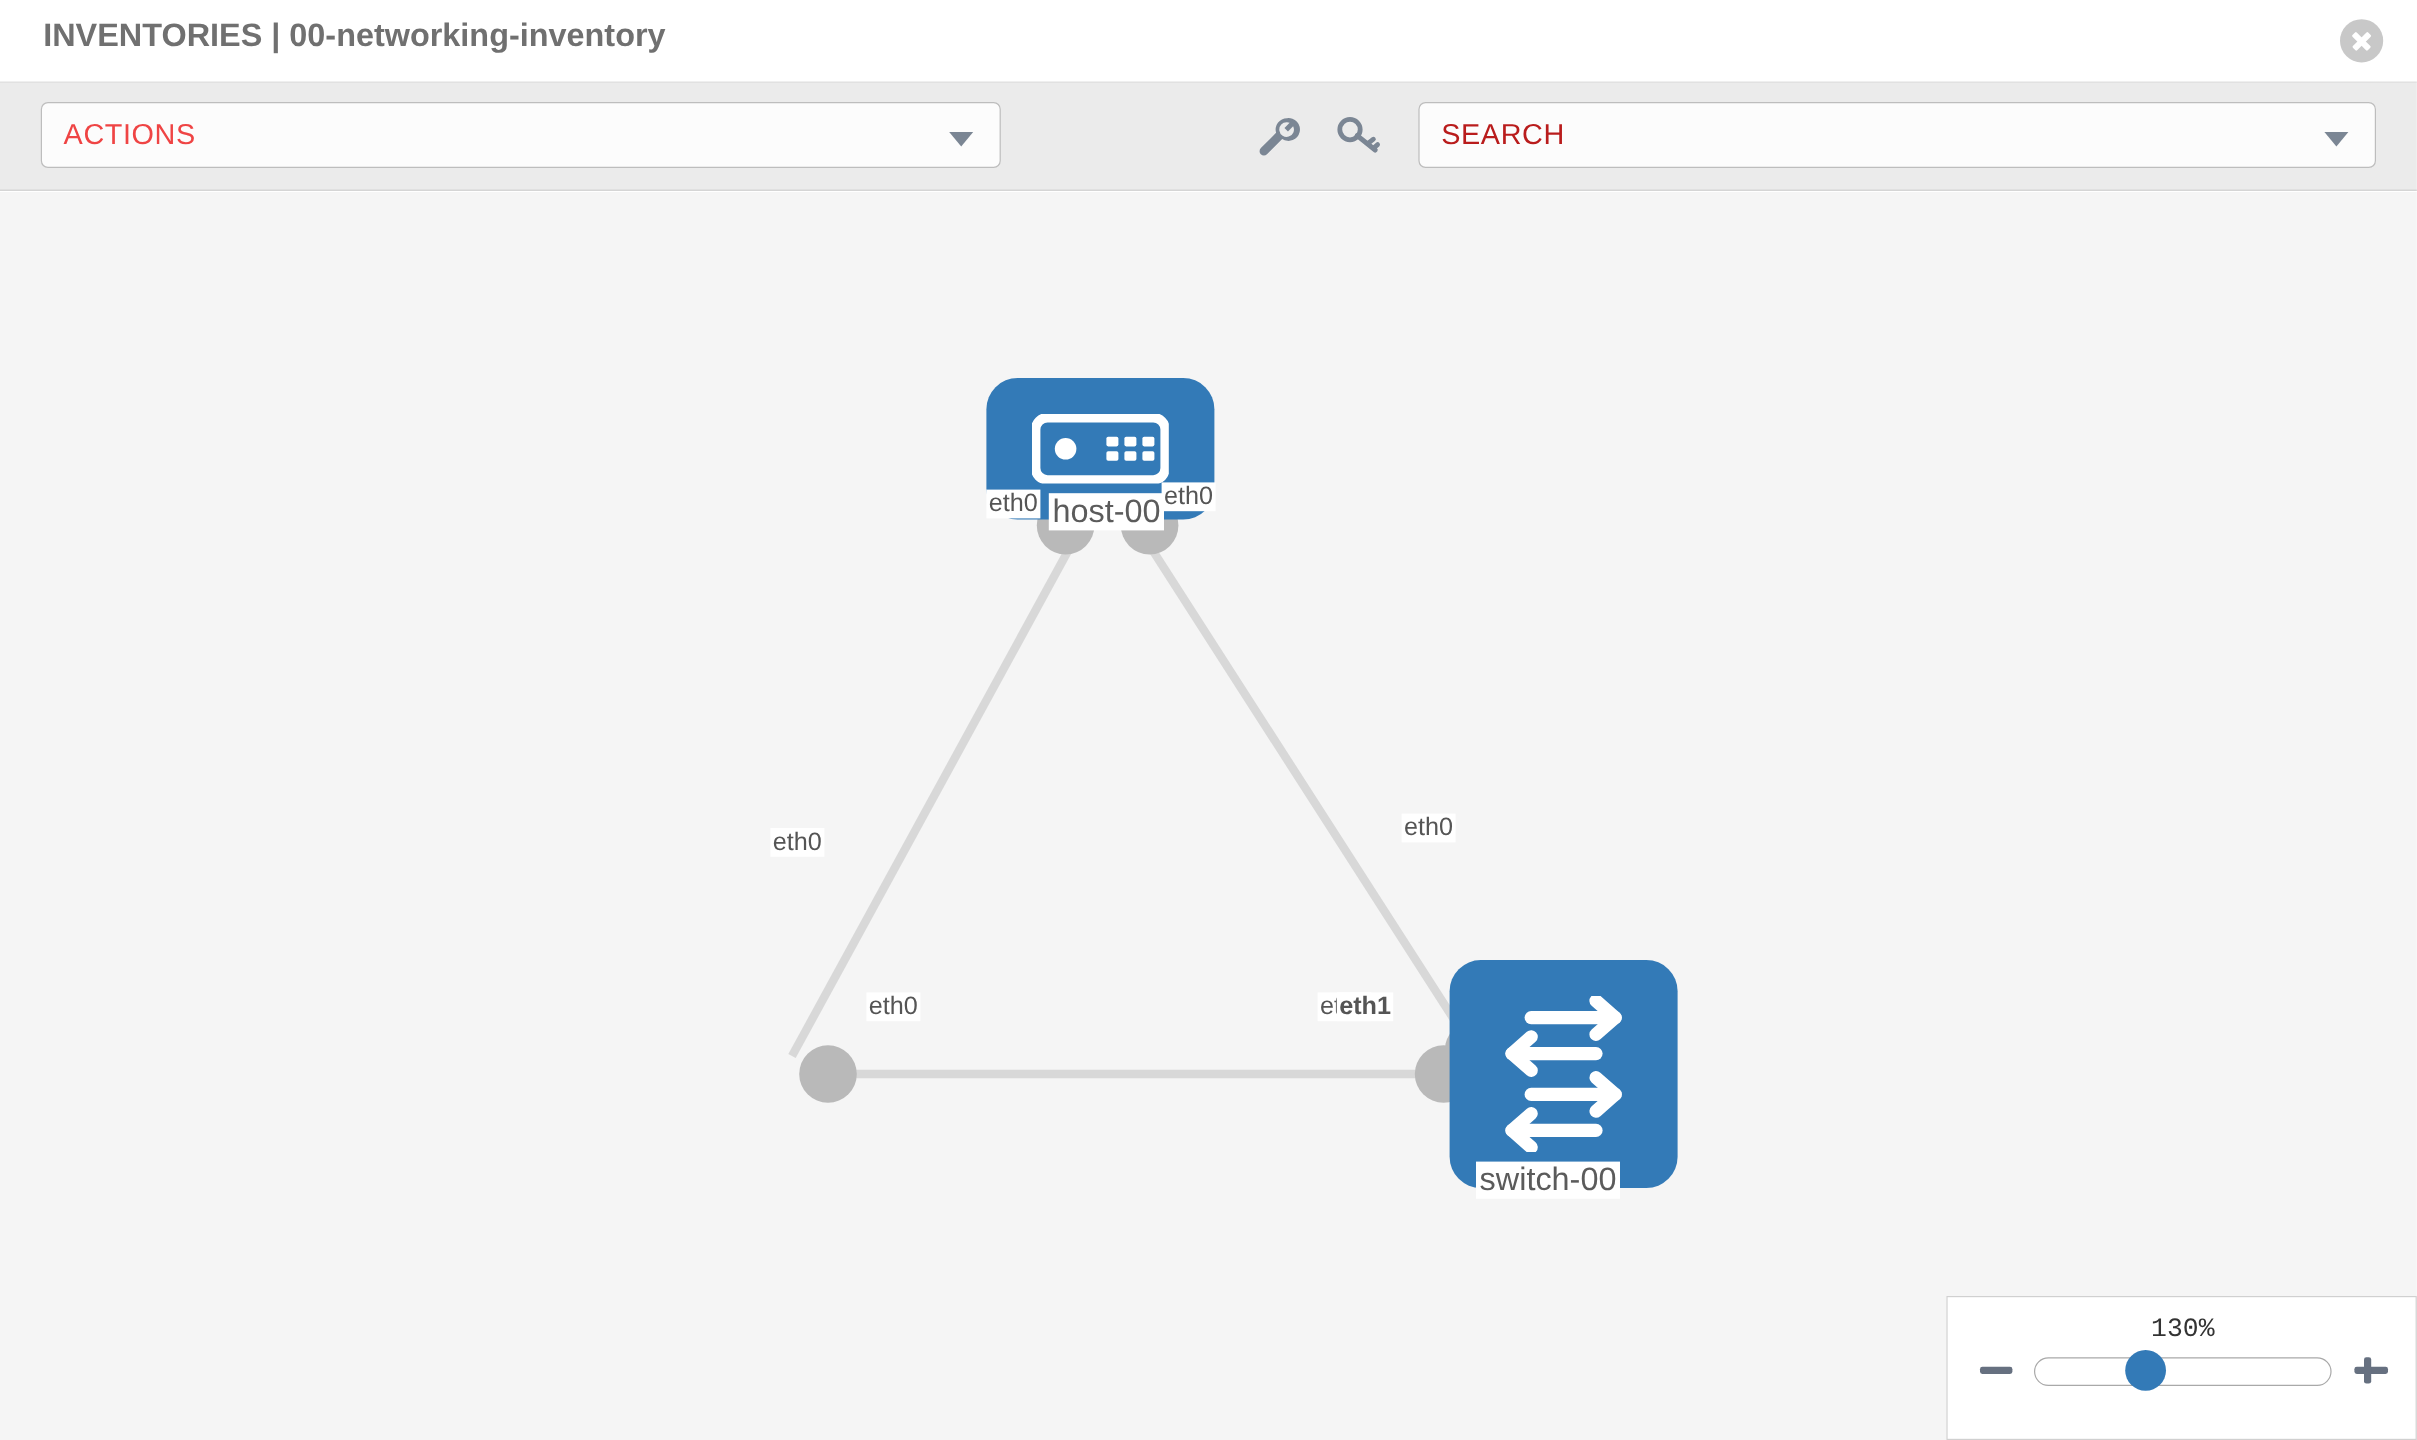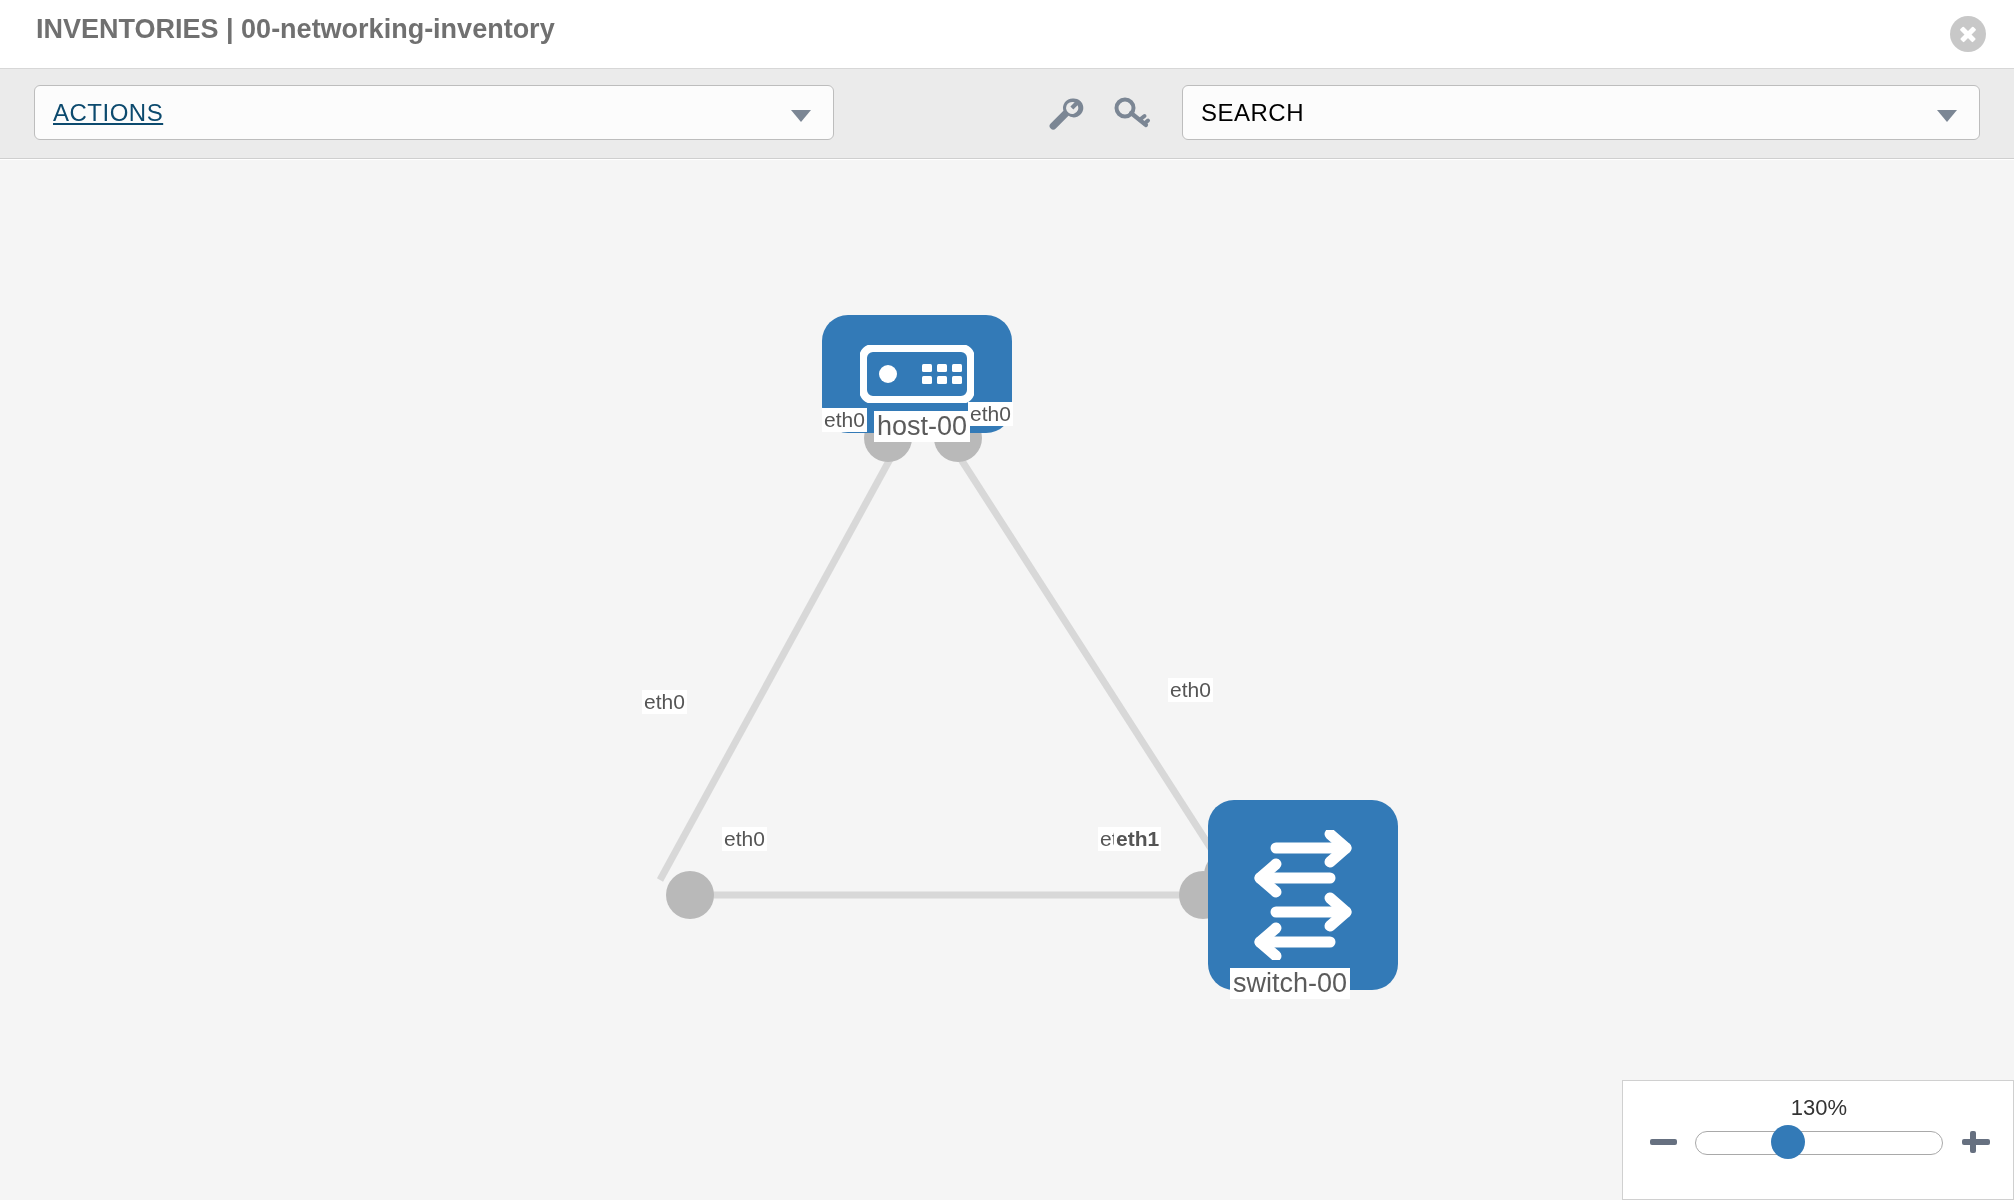--- a/index.html
+++ b/index.html
@@ -59,23 +59,22 @@
     width: 800px; height: 55px;
     background: #fcfcfc;
     border: 1px solid #bdbdbd;
     border-radius: 6px;
     cursor: pointer;
   }
   .actions-select .label {
     position: absolute;
     left: 18px; top: 13px;
     font-size: 24px;
-    color: #0c4a6e;
+    color: #ef4444;
     letter-spacing: 0.5px;
-    text-decoration: underline;
   }
   .caret {
     position: absolute;
     right: 22px; top: 24px;
     width: 0; height: 0;
     border-left: 10px solid transparent;
     border-right: 10px solid transparent;
     border-top: 12px solid #7b8694;
   }
   .tool-icon {
@@ -93,21 +92,21 @@
     width: 798px; height: 55px;
     background: #fcfcfc;
     border: 1px solid #bdbdbd;
     border-radius: 6px;
     cursor: text;
   }
   .search-select .label {
     position: absolute;
     left: 18px; top: 13px;
     font-size: 24px;
-    color: #000000;
+    color: #b91c1c;
     letter-spacing: 0.5px;
   }
 
   
   .canvas {
     position: absolute;
     top: 160px; left: 0;
     width: 2014px; height: 1040px;
     background: #f5f5f5;
     overflow: hidden;
@@ -163,20 +162,21 @@
     width: 392px; height: 120px;
     background: #ffffff;
     border: 1px solid #d0d0d0;
   }
   .zoom-value {
     position: absolute;
     top: 14px; left: 0; width: 392px;
     text-align: center;
     font-size: 22px;
     color: #333333;
+    font-family: Liberation Mono, monospace;
   }
   .zoom-minus, .zoom-plus {
     position: absolute;
     top: 44px;
     width: 34px; height: 34px;
     cursor: pointer;
   }
   .zoom-minus { left: 24px; }
   .zoom-plus  { left: 336px; }
   .zoom-minus .bar, .zoom-plus .bar-h, .zoom-plus .bar-v {

